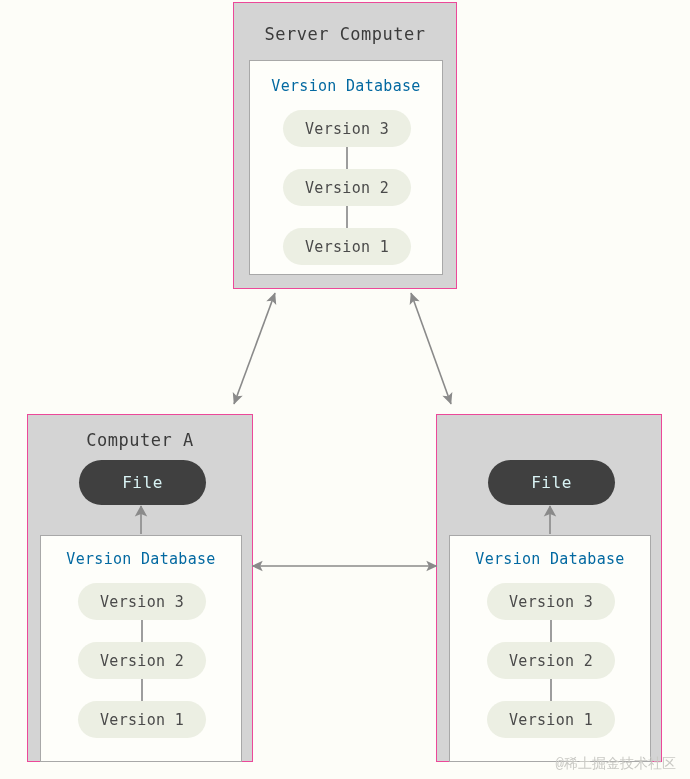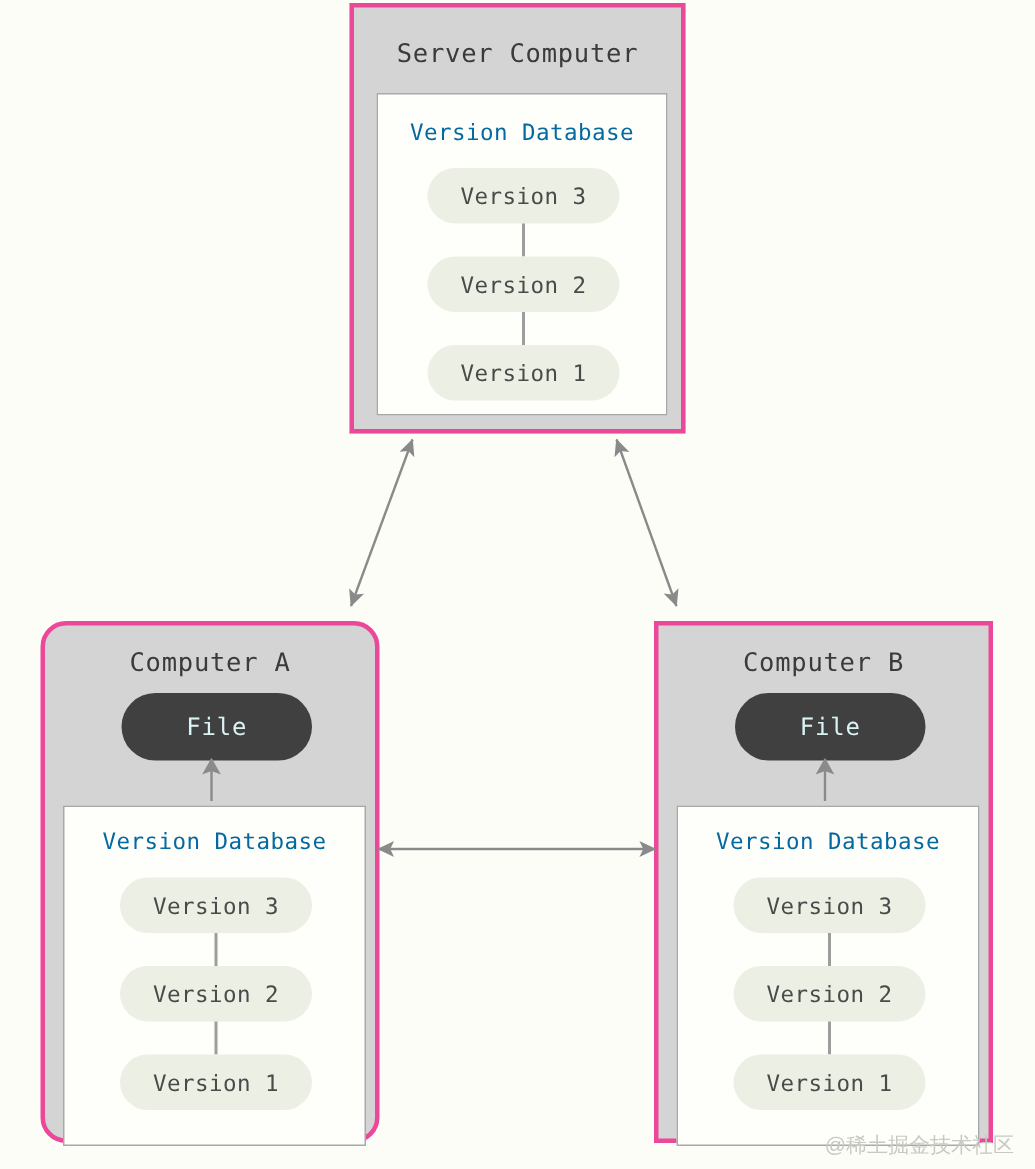--- a/index.html
+++ b/index.html
@@ -13,21 +13,21 @@
     height: 779px;
     background: #fdfdf8;
     overflow: hidden;
     font-family: "DejaVu Sans Mono", "Liberation Mono", monospace;
   }
 
   
   .machine {
     position: absolute;
     background: #d4d4d4;
-    border: 3px solid #ec4899;
+    border: 1px solid #ec4899;
     box-sizing: border-box;
   }
   .machine-title {
     position: absolute;
     left: 0;
     right: 0;
     text-align: center;
     font-size: 17px;
     color: #3b3b3b;
     letter-spacing: 0.5px;
@@ -96,21 +96,21 @@
     pointer-events: none;
   }
 
   
   .watermark {
     position: absolute;
     right: 14px;
     bottom: 6px;
     font-size: 14px;
     color: #c9c9c4;
-    font-family: Liberation Sans, sans-serif;
+    font-family: Liberation Mono, monospace;
     white-space: nowrap;
   }
 </style>
 </head>
 <body>
 
 <div id="canvas">
 
   <div class="machine" style="left:233px; top:2px; width:224px; height:287px;">
     <div class="machine-title" style="top:21px;">Server Computer</div>
@@ -121,40 +121,39 @@
       <div class="version-pill" style="left:33px; top:49px; width:128px; height:37px;">Version 3</div>
       <div class="vconn" style="left:96px; top:86px; height:22px;"></div>
 
       <div class="version-pill" style="left:33px; top:108px; width:128px; height:37px;">Version 2</div>
       <div class="vconn" style="left:96px; top:145px; height:22px;"></div>
 
       <div class="version-pill" style="left:33px; top:167px; width:128px; height:37px;">Version 1</div>
     </div>
   </div>
 
-  <div class="machine" style="left:27px; top:414px; width:226px; height:348px;border-radius:17px;">
+  <div class="machine" style="left:27px; top:414px; width:226px; height:348px;">
     <div class="machine-title" style="top:15px;">Computer A</div>
 
     <div class="file-pill" style="left:51px; top:45px; width:127px; height:45px;">File</div>
 
     <div class="vdb" style="left:12px; top:120px; width:202px; height:227px;">
       <div class="vdb-title" style="top:14px;">Version Database</div>
 
       <div class="version-pill" style="left:37px; top:47px; width:128px; height:37px;">Version 3</div>
       <div class="vconn" style="left:100px; top:84px; height:22px;"></div>
 
       <div class="version-pill" style="left:37px; top:106px; width:128px; height:37px;">Version 2</div>
       <div class="vconn" style="left:100px; top:143px; height:22px;"></div>
 
       <div class="version-pill" style="left:37px; top:165px; width:128px; height:37px;">Version 1</div>
     </div>
   </div>
 
   <div class="machine" style="left:436px; top:414px; width:226px; height:348px;">
-    <div class="machine-title" style="top:15px;">Computer B</div>
 
     <div class="file-pill" style="left:51px; top:45px; width:127px; height:45px;">File</div>
 
     <div class="vdb" style="left:12px; top:120px; width:202px; height:227px;">
       <div class="vdb-title" style="top:14px;">Version Database</div>
 
       <div class="version-pill" style="left:37px; top:47px; width:128px; height:37px;">Version 3</div>
       <div class="vconn" style="left:100px; top:84px; height:22px;"></div>
 
       <div class="version-pill" style="left:37px; top:106px; width:128px; height:37px;">Version 2</div>

